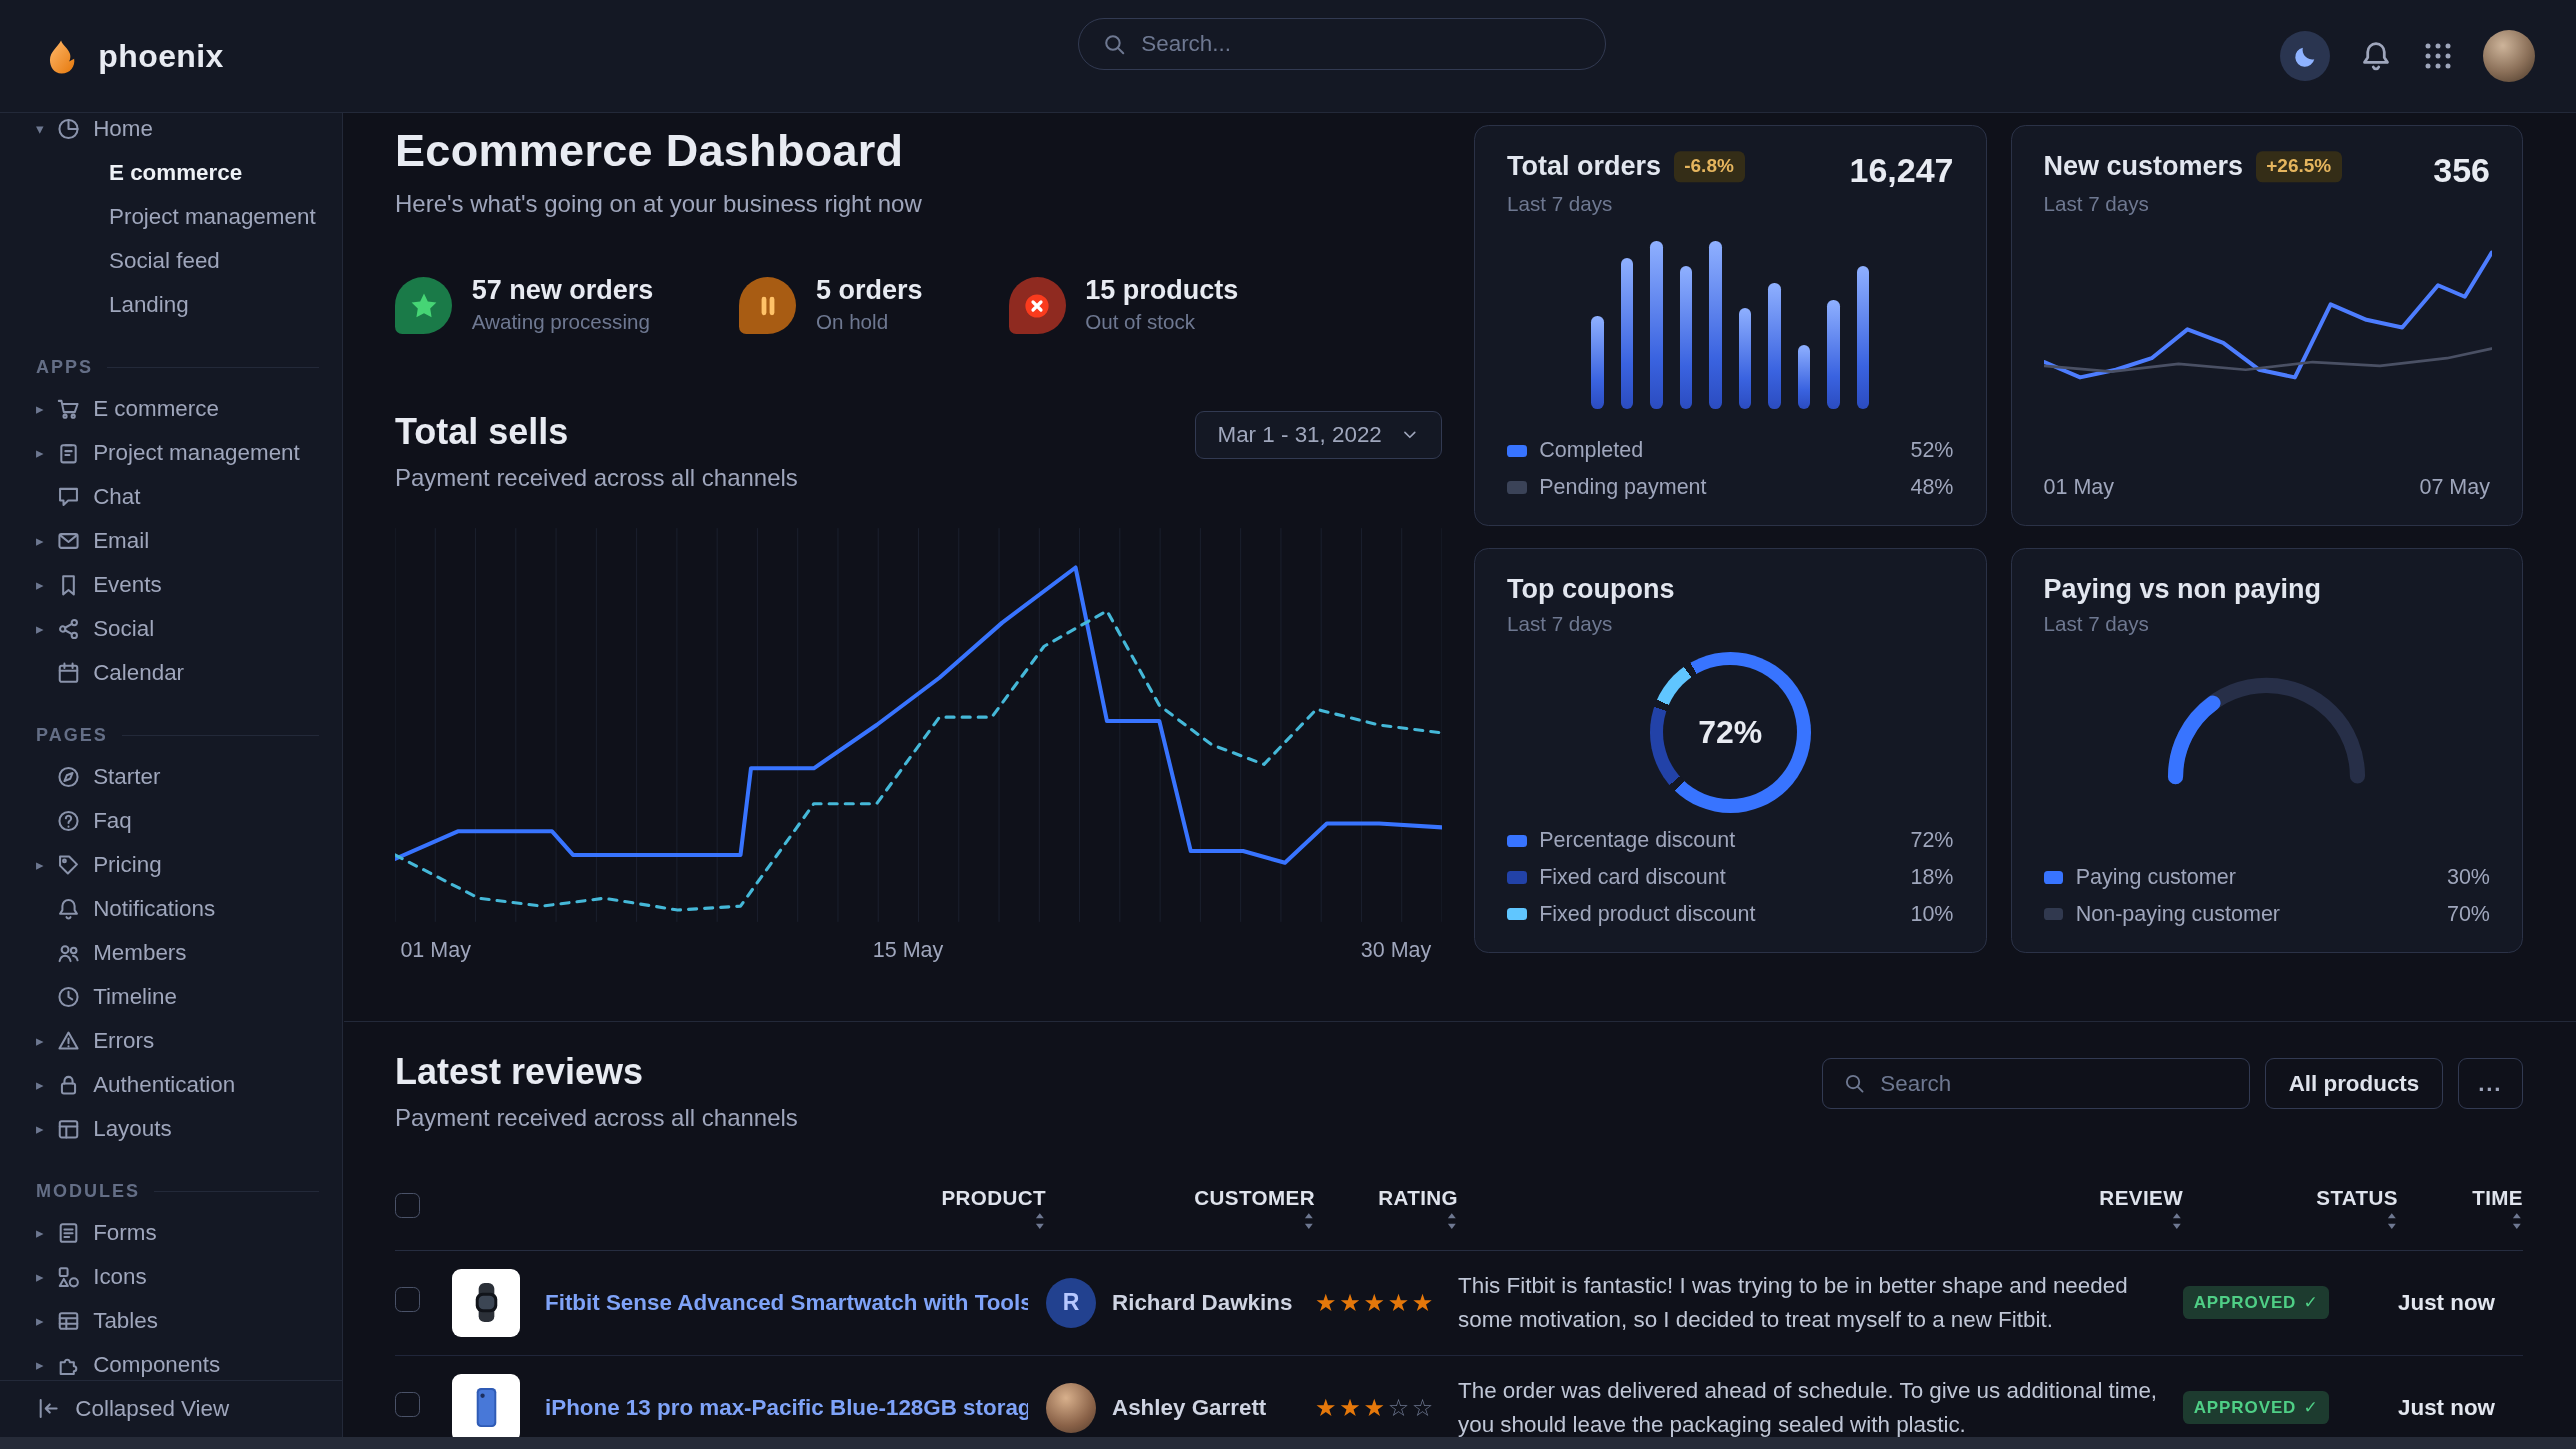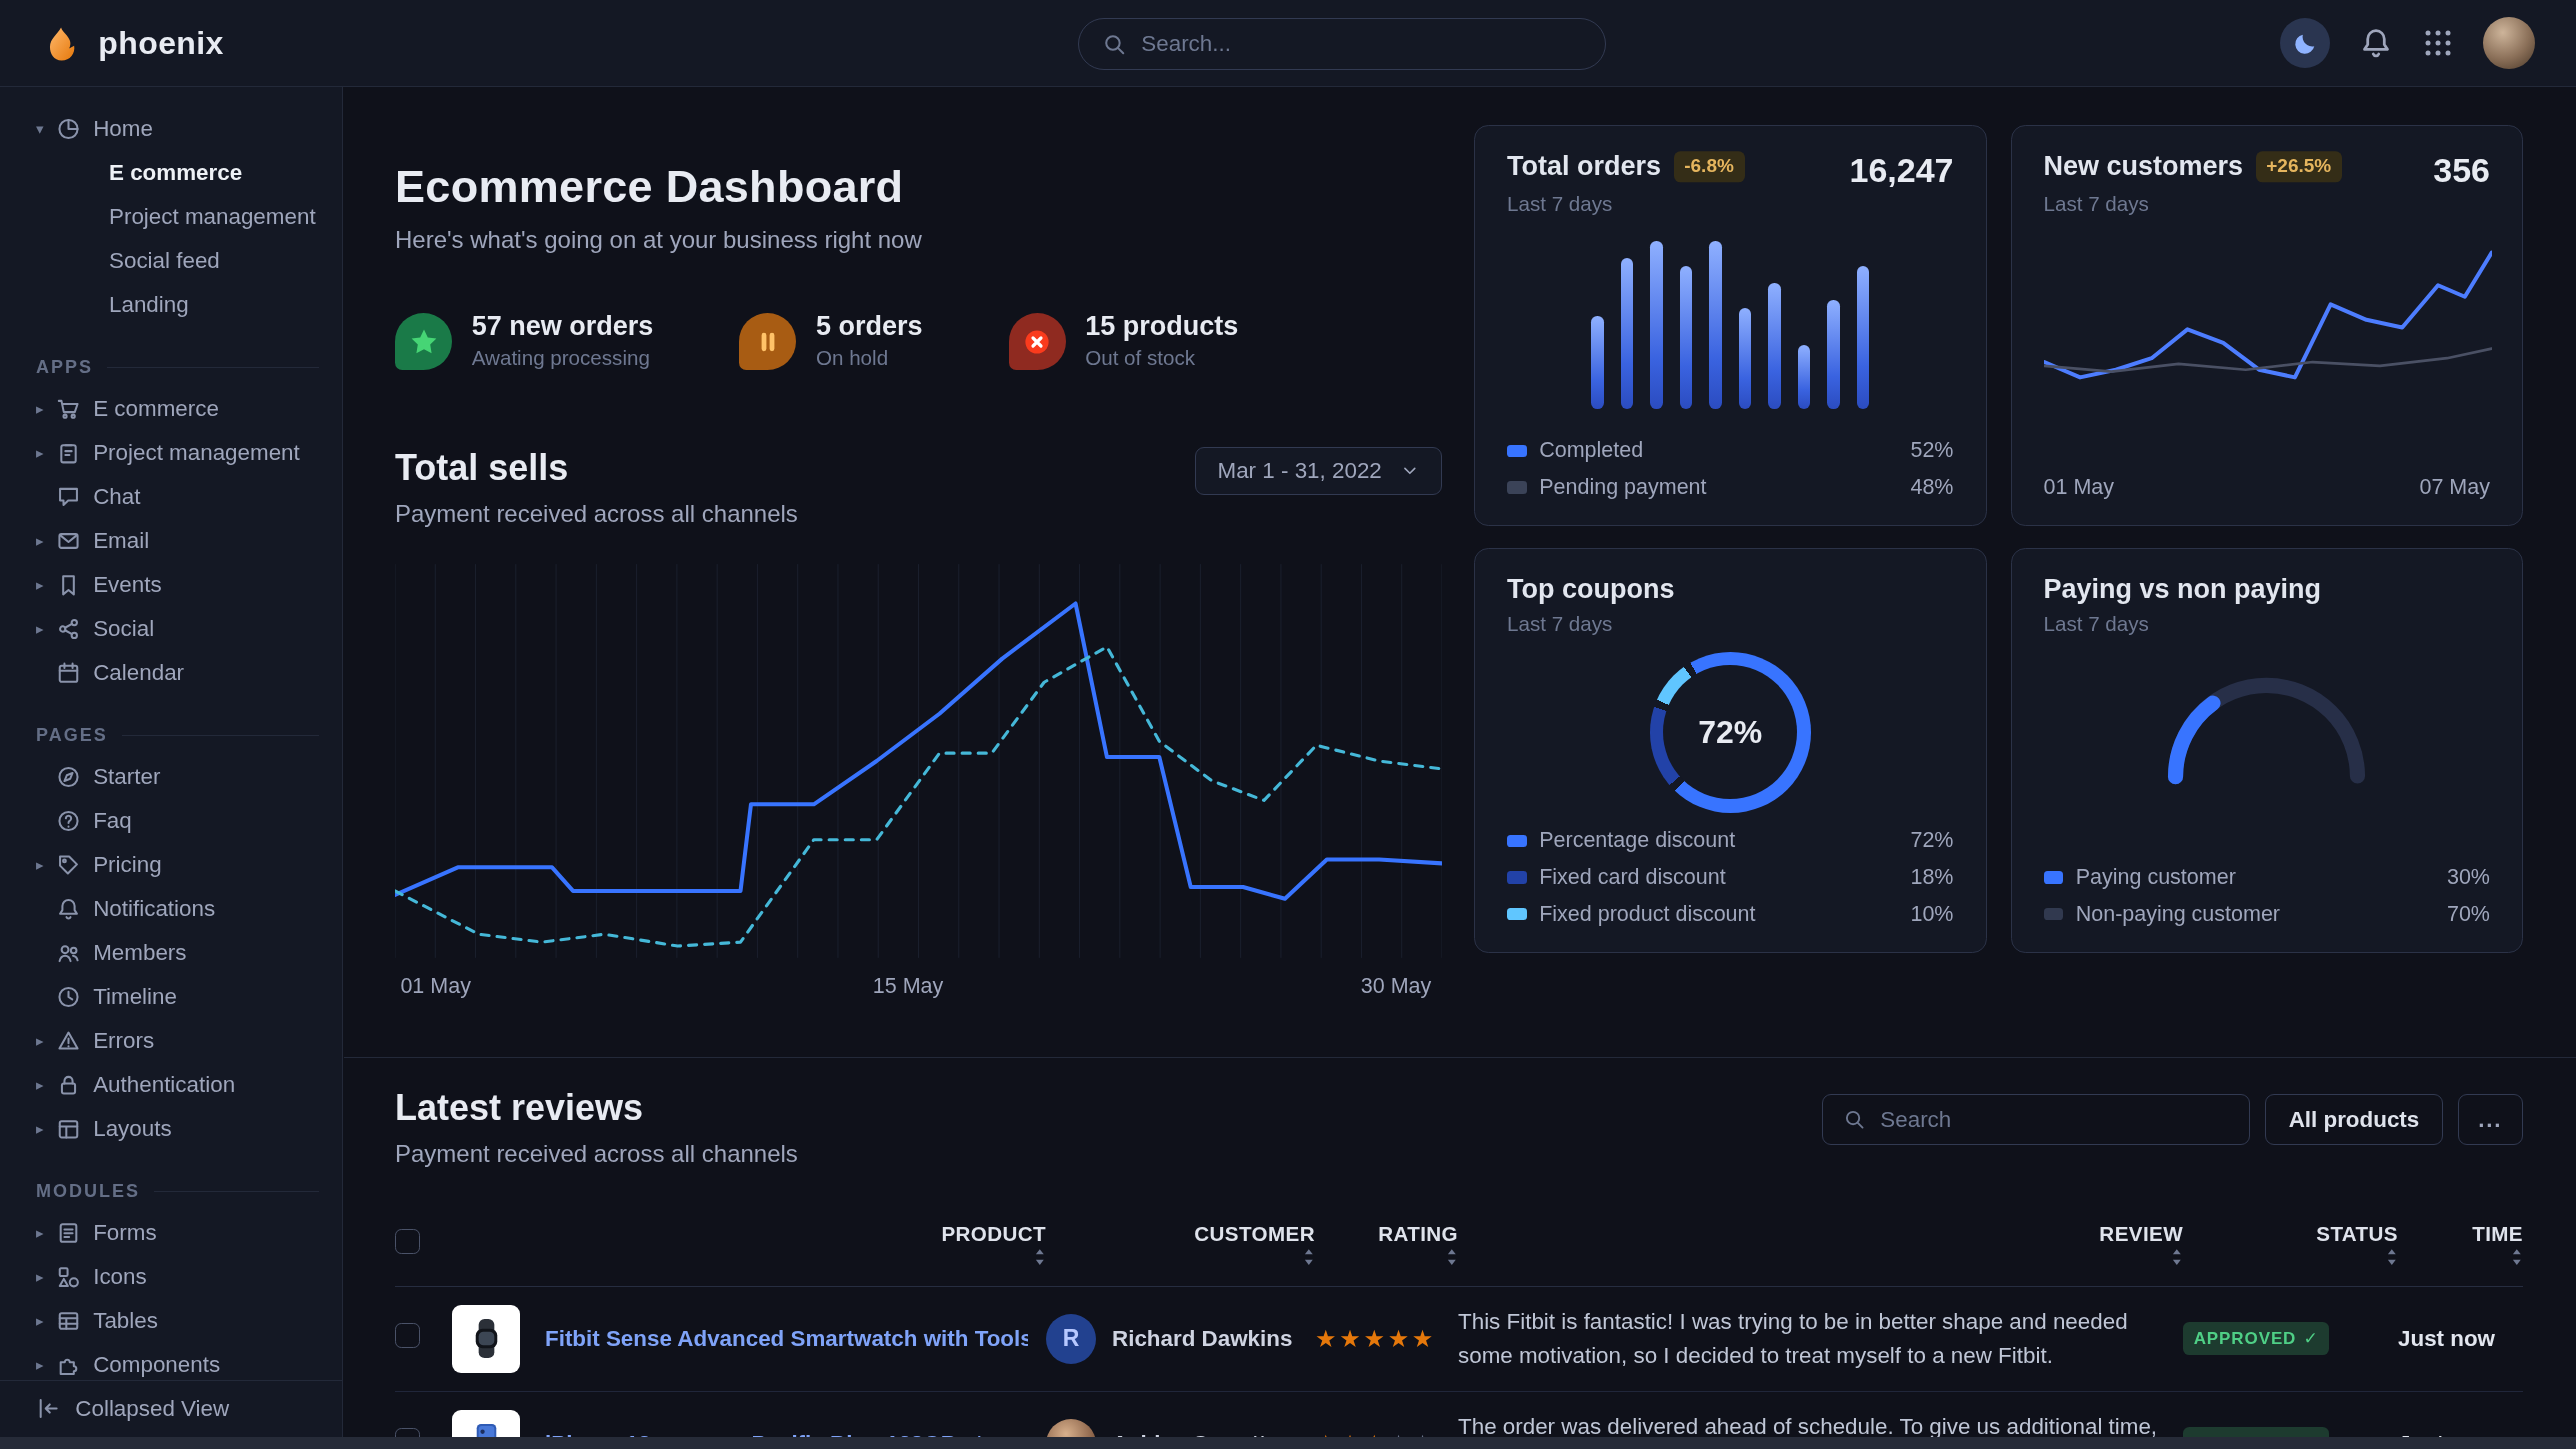--- a/index.html
+++ b/index.html
@@ -3,21 +3,21 @@
 <meta charset="utf-8">
 <style>
 * { margin:0; padding:0; box-sizing:border-box; }
 html,body { width:2576px; height:1449px; overflow:hidden; }
 body { background:#0f111a; color:#9fa6bc; font-family:"Liberation Sans","DejaVu Sans",sans-serif; font-size:23px; position:relative; }
 .icon { display:inline-flex; align-items:center; justify-content:center; }
 .icon svg { display:block; }
 [data-interactable="true"] { cursor:pointer; }
 
 
-.topnav { position:absolute; top:0; left:0; right:0; height:87px; background:#141824; border-bottom:0.9px solid #232939; display:flex; align-items:center; padding:11px 41px; z-index:6; }
+.topnav { position:absolute; top:0; left:0; right:0; height:113px; background:#141824; border-bottom:0.9px solid #232939; display:flex; align-items:center; padding:11px 41px; z-index:6; }
 .logo { display:flex; align-items:center; gap:14.3px; }
 .logo .icon svg { width:43px; height:43px; }
 .logo-text { font-size:32px; font-weight:700; color:#e8ebf2; letter-spacing:0.4px; }
 .top-search { position:absolute; left:1078px; top:18px; width:528px; height:52px; border:0.9px solid #323a52; border-radius:26px; display:flex; align-items:center; gap:14.3px; padding:0 23px; color:#6e7891; font-size:22.4px; }
 .top-search .icon svg { width:25px; height:25px; }
 .nav-right { margin-left:auto; display:flex; align-items:center; gap:29px; }
 .moon-btn { width:50px; height:50px; border-radius:50%; background:#2a3550; display:flex; align-items:center; justify-content:center; }
 .moon-btn svg { width:27px; height:27px; }
 .bell-top svg { width:34px; height:34px; color:#9fa6bc; }
 .grid-top svg { width:32px; height:32px; color:#9fa6bc; }
@@ -37,21 +37,21 @@
 .side-footer { height:57px; border-top:0.9px solid #232939; display:flex; align-items:center; gap:14.3px; padding-left:36px; color:#9fa6bc; font-size:22.4px; flex:none; }
 .side-footer .icon svg { width:25px; height:25px; color:#8a93ab; }
 
 
 .main { position:absolute; left:344px; top:87px; right:0; bottom:12.5px; overflow:hidden; padding:38px 53px 0 51px; }
 .top-section { display:flex; gap:32px; padding-bottom:54px; }
 .divider { height:0.9px; background:#232939; margin:0 -53px 0 -51px; }
 .left-col { width:1047px; flex:none; }
 .right-col { flex:1; display:grid; grid-template-columns:1fr 1fr; grid-template-rows:401px 405px; gap:21.5px 24px; }
 
-.page-title { font-size:45px; font-weight:700; color:#e8ebf2; letter-spacing:0.3px;margin-top:36px; }
+.page-title { font-size:45px; font-weight:700; color:#e8ebf2; letter-spacing:0.3px; }
 .page-sub { margin-top:12.5px; font-size:24px; color:#9fa6bc; }
 .stats-row { display:flex; align-items:center; gap:86px; margin-top:57px; }
 .stat { display:flex; align-items:flex-end; gap:19.7px; }
 .blob { width:57px; height:57px; border-radius:50% 50% 50% 7.2px; display:flex; align-items:center; justify-content:center; flex:none; }
 .blob svg { width:32px; height:32px; }
 .stat-value { font-size:27px; font-weight:700; color:#e8ebf2; }
 .stat-cap { font-size:20.6px; color:#6e7891; margin-top:4.5px; }
 
 .sells-head { display:flex; align-items:flex-start; justify-content:space-between; margin-top:77px; }
 .h2 { font-size:36px; font-weight:700; color:#e8ebf2; }

